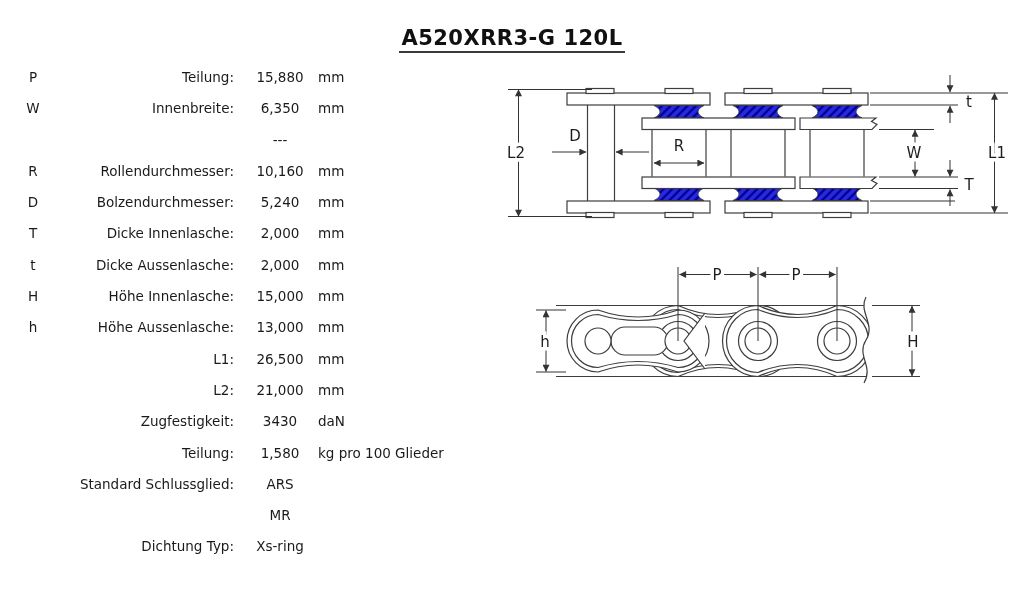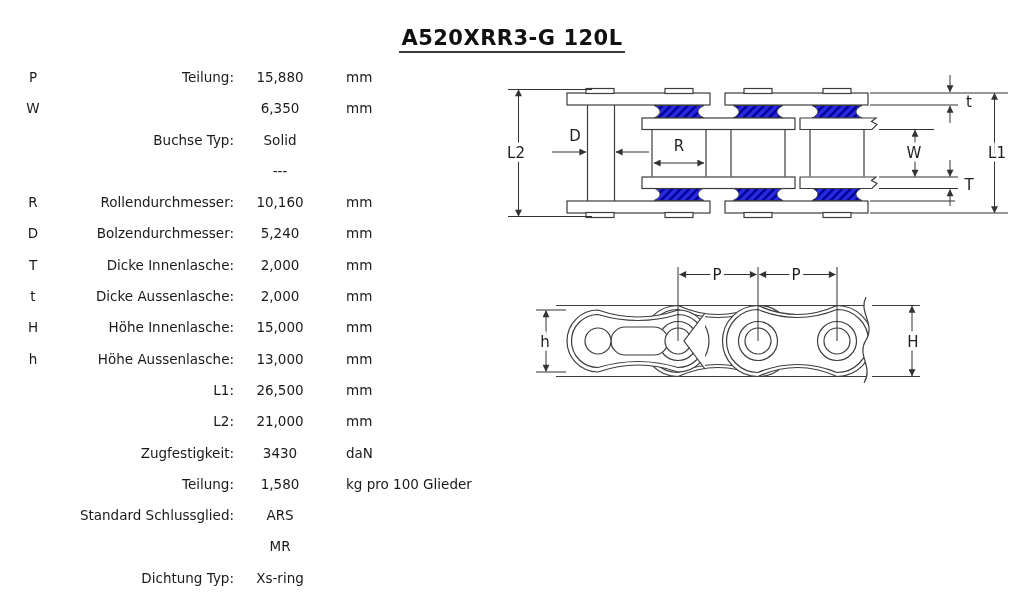--- a/index.html
+++ b/index.html
@@ -7,21 +7,21 @@
         font-family:"DejaVu Sans","Liberation Sans",sans-serif;color:#1a1a1a;}
   .title-wrap{position:absolute;top:26px;left:0;width:1024px;text-align:center;}
   .title-wrap span{display:inline-block;font-size:21px;font-weight:700;letter-spacing:.5px;
         color:#111;border-bottom:2px solid #3a3a3a;padding:0 2px 1px 2px;}
   .spec-table{position:absolute;left:0;top:62px;width:500px;}
   .row{position:relative;height:31.3px;}
   .row span{position:absolute;top:0;line-height:31.3px;font-size:13.5px;white-space:nowrap;}
   .c-sym {left:20px;width:26px;text-align:center;}
   .c-lbl {left:40px;width:194px;text-align:right;}
   .c-val {left:240px;width:80px;text-align:center;}
-  .c-unit{left:318px;width:182px;text-align:left;margin-left:28px;}
+  .c-unit{left:318px;width:182px;text-align:left;}
   svg .ln {stroke:#3d3d3d;stroke-width:1.2;fill:none;}
   svg .fw {stroke:#3d3d3d;stroke-width:1.2;fill:#ffffff;}
   svg .dim{stroke:#333333;stroke-width:1;fill:none;}
   svg .dlabel{font-family:"DejaVu Sans","Liberation Sans",sans-serif;font-size:15px;
         fill:#1d1d1d;stroke:#ffffff;stroke-width:7px;paint-order:stroke;text-anchor:middle;}
 </style>
 </head>
 <body>
 
 <div class="page">
@@ -32,28 +32,23 @@
 
   <div class="spec-table">
     <div class="row">
         <span class="c-sym">P</span>
         <span class="c-lbl">Teilung:</span>
         <span class="c-val">15,880</span>
         <span class="c-unit">mm</span>
       </div>
     <div class="row">
         <span class="c-sym">W</span>
+        <span class="c-lbl">Innenbreite:</span>
         <span class="c-val">6,350</span>
         <span class="c-unit">mm</span>
-      </div>
-    <div class="row">
-        <span class="c-sym"></span>
-        <span class="c-lbl">Buchse Typ:</span>
-        <span class="c-val">Solid</span>
-        <span class="c-unit"></span>
       </div>
     <div class="row">
         <span class="c-sym"></span>
         <span class="c-val">---</span>
         <span class="c-unit"></span>
       </div>
     <div class="row">
         <span class="c-sym">R</span>
         <span class="c-lbl">Rollendurchmesser:</span>
         <span class="c-val">10,160</span>

